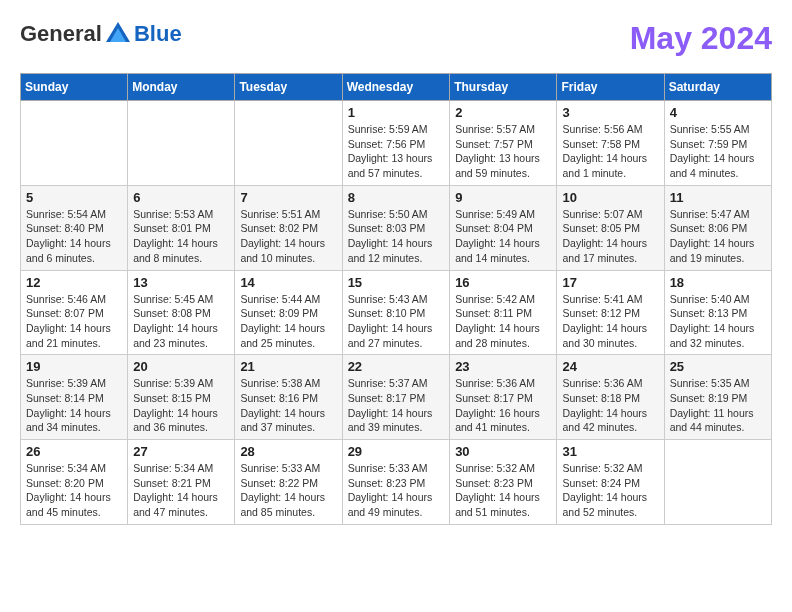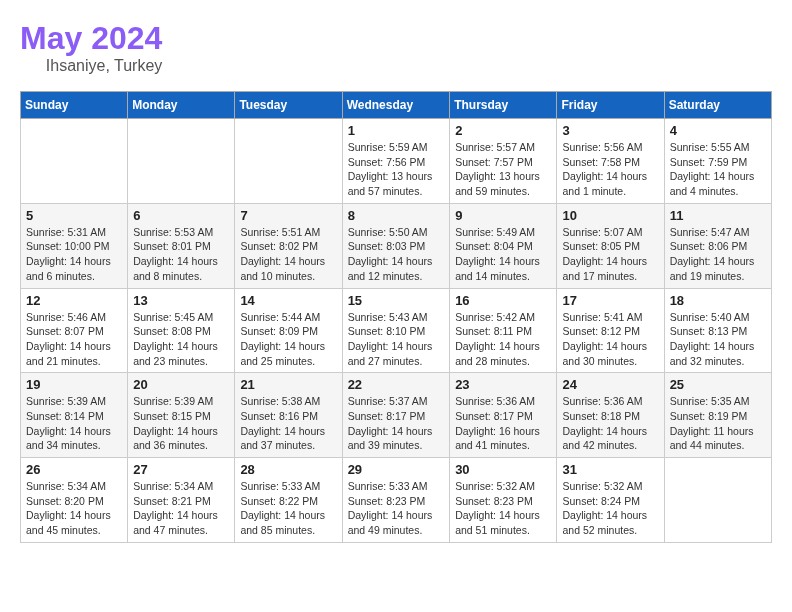--- a/index.html
+++ b/index.html
@@ -84,23 +84,30 @@
       font-size: 10.5px;
     }
     .empty-cell {
       background: #fff !important;
     }
   </style>
 </head>
 <body>
 
 <div class="header">
+  <div class="logo">
+    <span class="logo-text-general">General</span>
+    <svg class="logo-icon" viewBox="0 0 28 28">
+      <polygon points="14,2 26,22 2,22" fill="#1565c0"></polygon>
+      <polygon points="14,8 22,22 6,22" fill="#42a5f5"></polygon>
+    </svg>
+    <span class="logo-text-blue">Blue</span>
+  </div>
   <div class="title-block">
     <div class="month-year">May 2024</div>
-    <div class="location">Ihsaniye, Turkey</div>
   </div>
 </div>
 
 <table class="calendar">
   <thead>
     <tr>
     <th>Sunday</th>
         <th>Monday</th>
         <th>Tuesday</th>
         <th>Wednesday</th>
@@ -135,22 +142,22 @@
         <td>
           <div class="day-number">4</div>
           <div class="day-info">Sunrise: 5:55 AM</div>
           <div class="day-info">Sunset: 7:59 PM</div>
           <div class="day-info">Daylight: 14 hours and 4 minutes.</div>
         </td>
       </tr>
       <tr>
         <td>
           <div class="day-number">5</div>
-          <div class="day-info">Sunrise: 5:31 AM</div>
-          <div class="day-info">Sunset: 10:00 PM</div>
+          <div class="day-info">Sunrise: 5:54 AM</div>
+          <div class="day-info">Sunset: 8:40 PM</div>
           <div class="day-info">Daylight: 14 hours and 6 minutes.</div>
         </td>
         <td>
           <div class="day-number">6</div>
           <div class="day-info">Sunrise: 5:53 AM</div>
           <div class="day-info">Sunset: 8:01 PM</div>
           <div class="day-info">Daylight: 14 hours and 8 minutes.</div>
         </td>
         <td>
           <div class="day-number">7</div>

